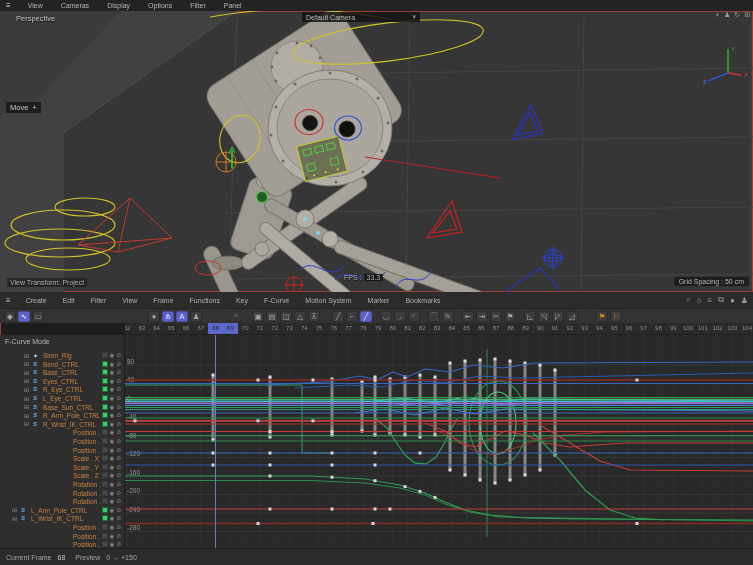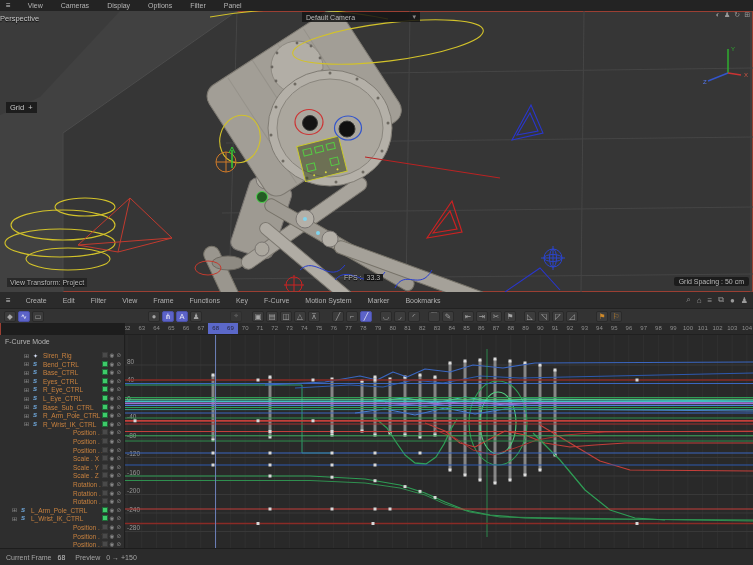--- a/index.html
+++ b/index.html
@@ -4,21 +4,21 @@
 <style>
   html,body{margin:0;padding:0;background:#1d1d1d;width:753px;height:565px;overflow:hidden;
     font-family:"Liberation Sans","DejaVu Sans",sans-serif;-webkit-font-smoothing:antialiased;}
   *{box-sizing:border-box;user-select:none;}
   .menubar{height:11px;background:#232323;display:flex;align-items:center;font-size:7px;color:#b5b5b5;padding:0 4px;gap:0;}
   .menubar .burger{color:#cfcfcf;font-size:8px;margin:0 8px 0 2px;}
   .menubar .mitem{padding:0 9px;cursor:default;}
   .viewport{position:relative;height:281px;background:#363636;box-shadow:inset 0 0 0 1px #9b3f33;overflow:hidden;}
   .viewport svg{position:absolute;left:0;top:0;}
   .vp-label{position:absolute;font-size:7.5px;color:#c9c9c9;text-shadow:0 1px 1px #000;}
-  #vp-perspective{left:0;top:3px;}
+  #vp-perspective{left:16px;top:3px;}
   #vp-camchip{position:absolute;left:302px;top:1px;width:118px;height:10px;background:rgba(20,20,20,.85);
     color:#b9b9b9;font-size:7px;display:flex;align-items:center;padding:0 4px;justify-content:space-between;}
   #vp-move{position:absolute;left:6px;top:91px;background:rgba(24,24,24,.85);color:#c9c9c9;font-size:7.5px;
     padding:1px 4px;display:flex;gap:4px;align-items:center;}
   #vp-viewtransform{left:7px;top:267px;font-size:7px;color:#b9b9b9;background:rgba(25,25,25,.6);padding:1px 3px;}
   #vp-fps{left:344px;top:263px;font-size:7px;color:#b9b9b9;}
   #vp-fps b{background:#1c1c1c;font-weight:normal;padding:0 3px;margin-left:2px;}
   #vp-grid{position:absolute;right:4px;top:266px;font-size:7px;color:#b9b9b9;background:rgba(22,22,22,.8);padding:1px 5px;border-radius:2px;}
   .vp-icons{position:absolute;right:3px;top:0px;display:flex;gap:4px;font-size:7px;color:#9a9a9a;}
   .tlregion{position:relative;box-shadow:inset 0 0 0 1px #9b3f33;}
@@ -226,21 +226,21 @@
     <span>Default Camera</span>
     <span style="color:#8a8a8a;">▾</span>
   </div>
   <div class="vp-icons" id="vp-corner-icons">
       <span>◐</span>
       <span>♟</span>
       <span>↻</span>
       <span>⊞</span>
     </div>
   <div id="vp-move">
-    <span>Grid</span>
+    <span>Move</span>
       <span>+</span>
   </div>
   <span class="vp-label" id="vp-viewtransform">View Transform: Project</span>
   <span class="vp-label" id="vp-fps"><span>FPS :</span><b>33.3</b></span>
   <span id="vp-grid">Grid Spacing : 50 cm</span>
 </div>
 
 <div class="tlregion">
   <div class="tlmenu">
     <span class="burger">≡</span>

